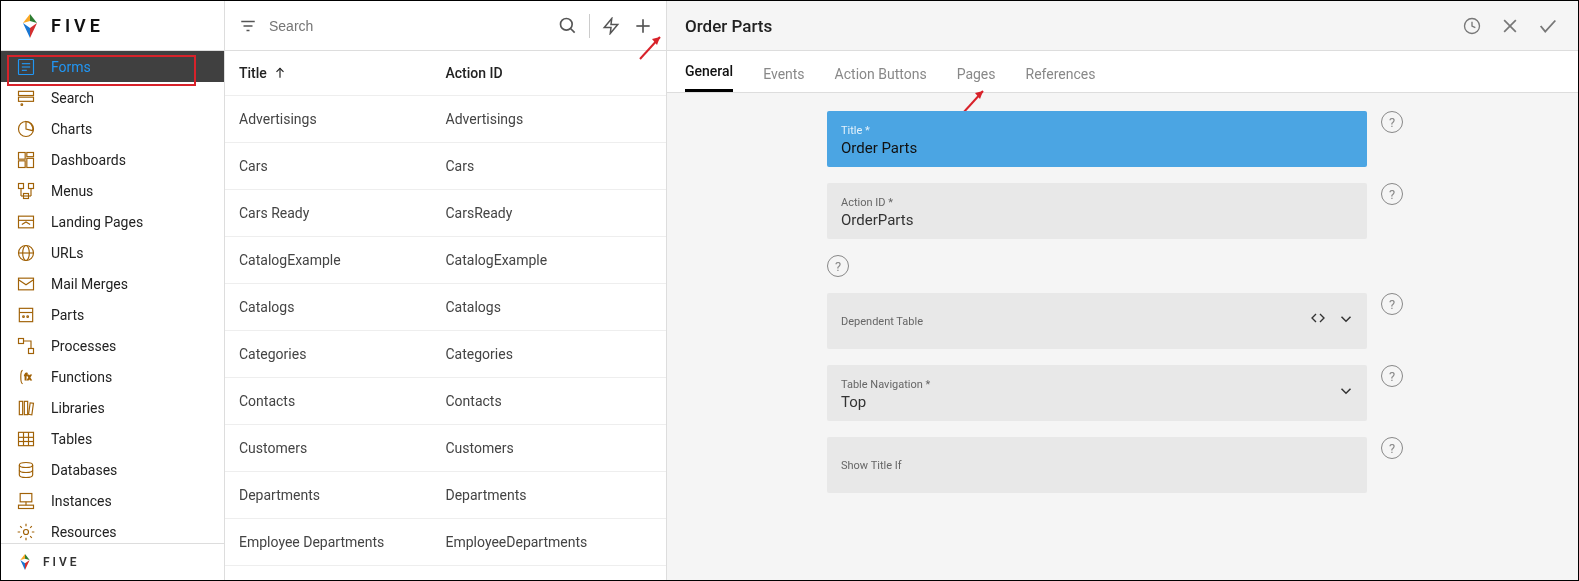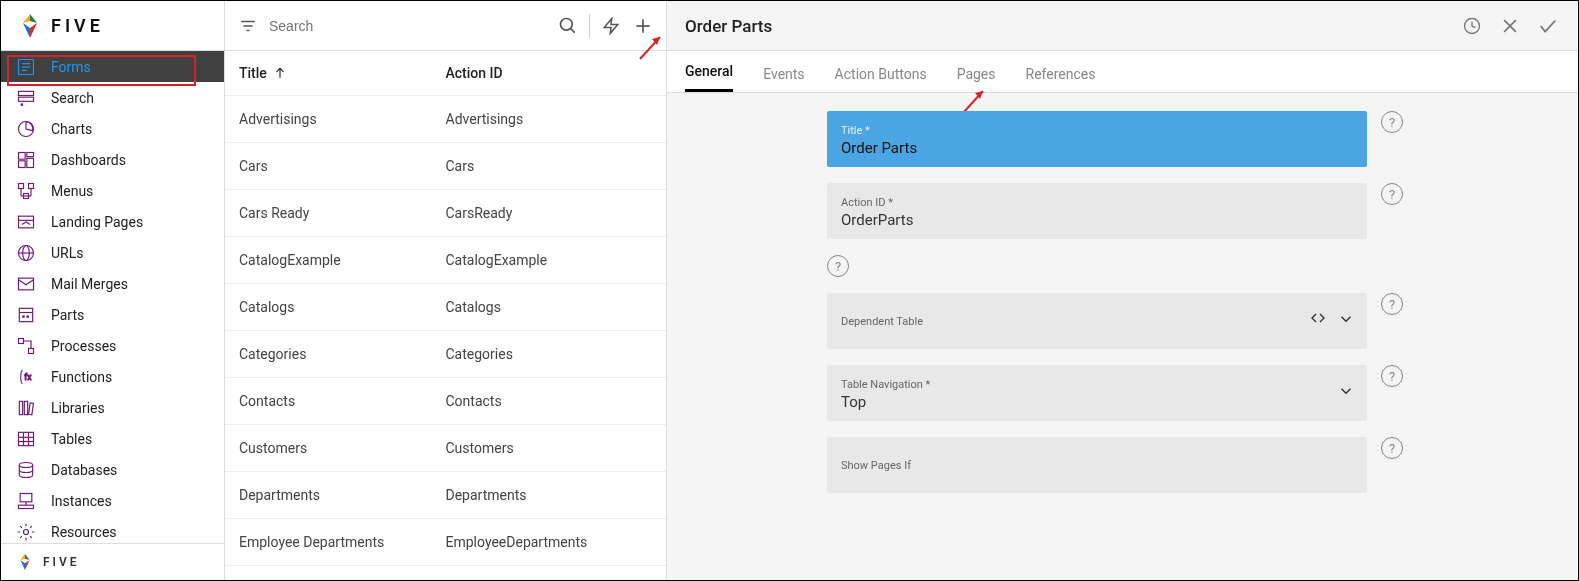--- a/index.html
+++ b/index.html
@@ -9,21 +9,21 @@
 
 .sidebar { width: 224px; border-right: 1px solid #ddd; display: flex; flex-direction: column; background: #fff; }
 .logo { height: 50px; border-bottom: 1px solid #ddd; display: flex; align-items: center; padding-left: 14px; gap: 6px; }
 .logo-mark { width: 30px; height: 30px; display: flex; align-items: center; justify-content: center; }
 .logo-text { font-weight: 600; letter-spacing: 4px; font-size: 18px; color: #111; }
 .nav { flex: 1; overflow-y: auto; position: relative; }
 .nav::-webkit-scrollbar { width: 8px; }
 .nav::-webkit-scrollbar-thumb { background: #bbb; border-radius: 4px; }
 .nav-item { display: flex; align-items: center; padding: 6px 14px; cursor: pointer; gap: 14px; height: 31px; color:#222;}
 .nav-item.active { color: #2196f3; background: #404040; }
-.nav-item-icon { width: 22px; height: 22px; display:flex; align-items:center; justify-content:center; color:#701a75; }
+.nav-item-icon { width: 22px; height: 22px; display:flex; align-items:center; justify-content:center; color:#a16207; }
 .nav-item.active .nav-item-icon { color:#2196f3; }
 .active-box { position:absolute; border:2px solid #d8222a; left:6px; right:28px; top:4px; height:31px; pointer-events:none;}
 .footer { border-top: 1px solid #ddd; display:flex; align-items:center; padding: 8px 14px; gap:8px; }
 .footer .logo-text-sm { font-size:12px; letter-spacing:3px; font-weight:600; color:#333;}
 
 
 .list-panel { width: 442px; border-right: 1px solid #ddd; display:flex; flex-direction:column; background:#fff; }
 .list-toolbar { height:50px; display:flex; align-items:center; border-bottom:1px solid #ddd; padding:0 12px; gap:10px; position:relative; }
 .filter-icon, .search-icon-btn, .bolt-icon, .plus-icon-btn { width:22px; height:22px; display:flex; align-items:center; justify-content:center; color:#555; cursor:pointer; }
 .search-input { flex:1; border:none; outline:none; font-size:14px; color:#888; }
@@ -425,20 +425,20 @@
             <div class="right-icons-field">
               <span class="chev"><svg width="18" height="18" viewBox="0 0 24 24" fill="none" stroke="currentColor" stroke-width="2">
                   <polyline points="6 9 12 15 18 9"></polyline>
                 </svg></span>
             </div>
           </div>
           <span class="help-icon">?</span>
         </div>
         <div class="field-row">
           <div class="field ">
-            <span class="field-label">Show Pages If</span>
+            <span class="field-label">Show Title If</span>
             <span class="field-value"></span>
           </div>
           <span class="help-icon">?</span>
         </div>
       </div>
   </div>
 </div>
 
 </body></html>

